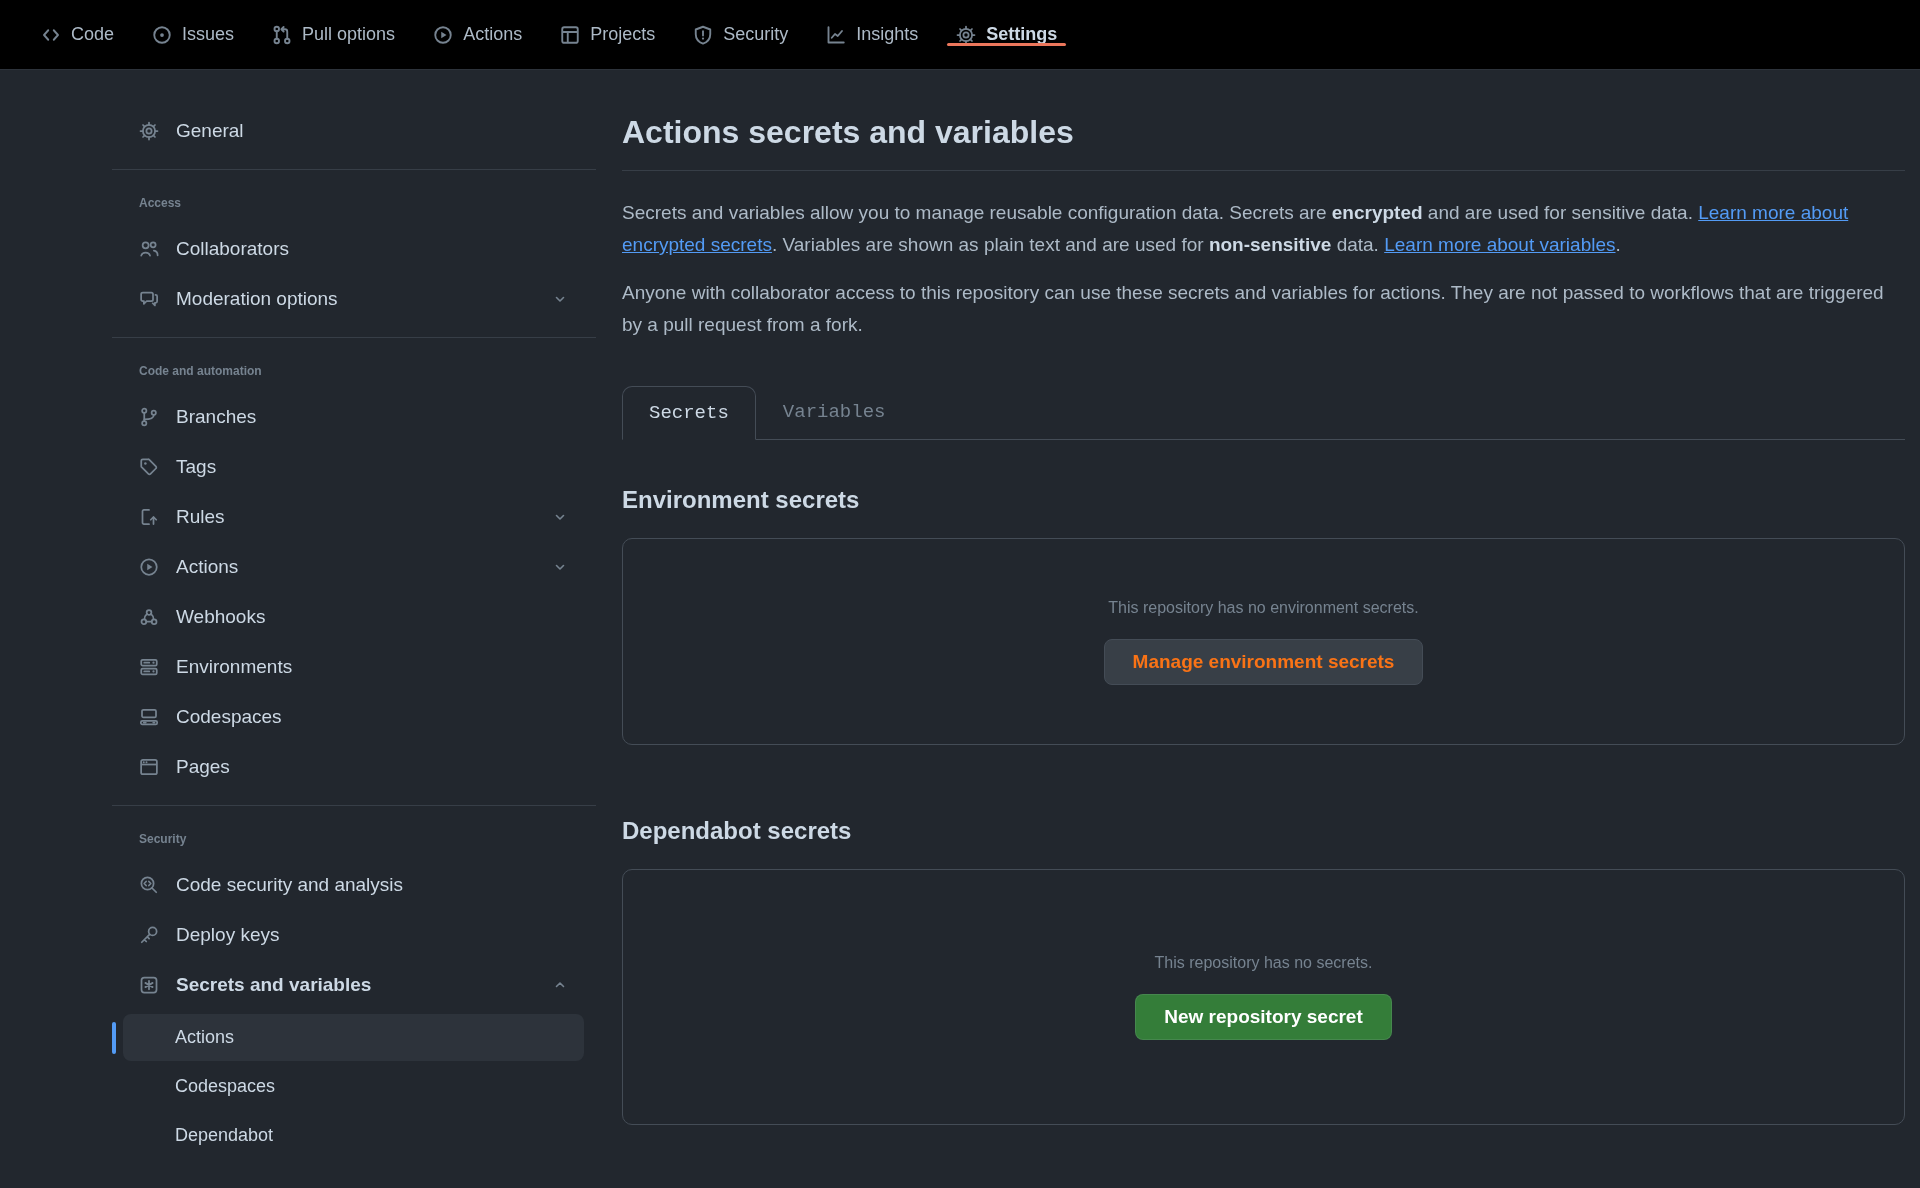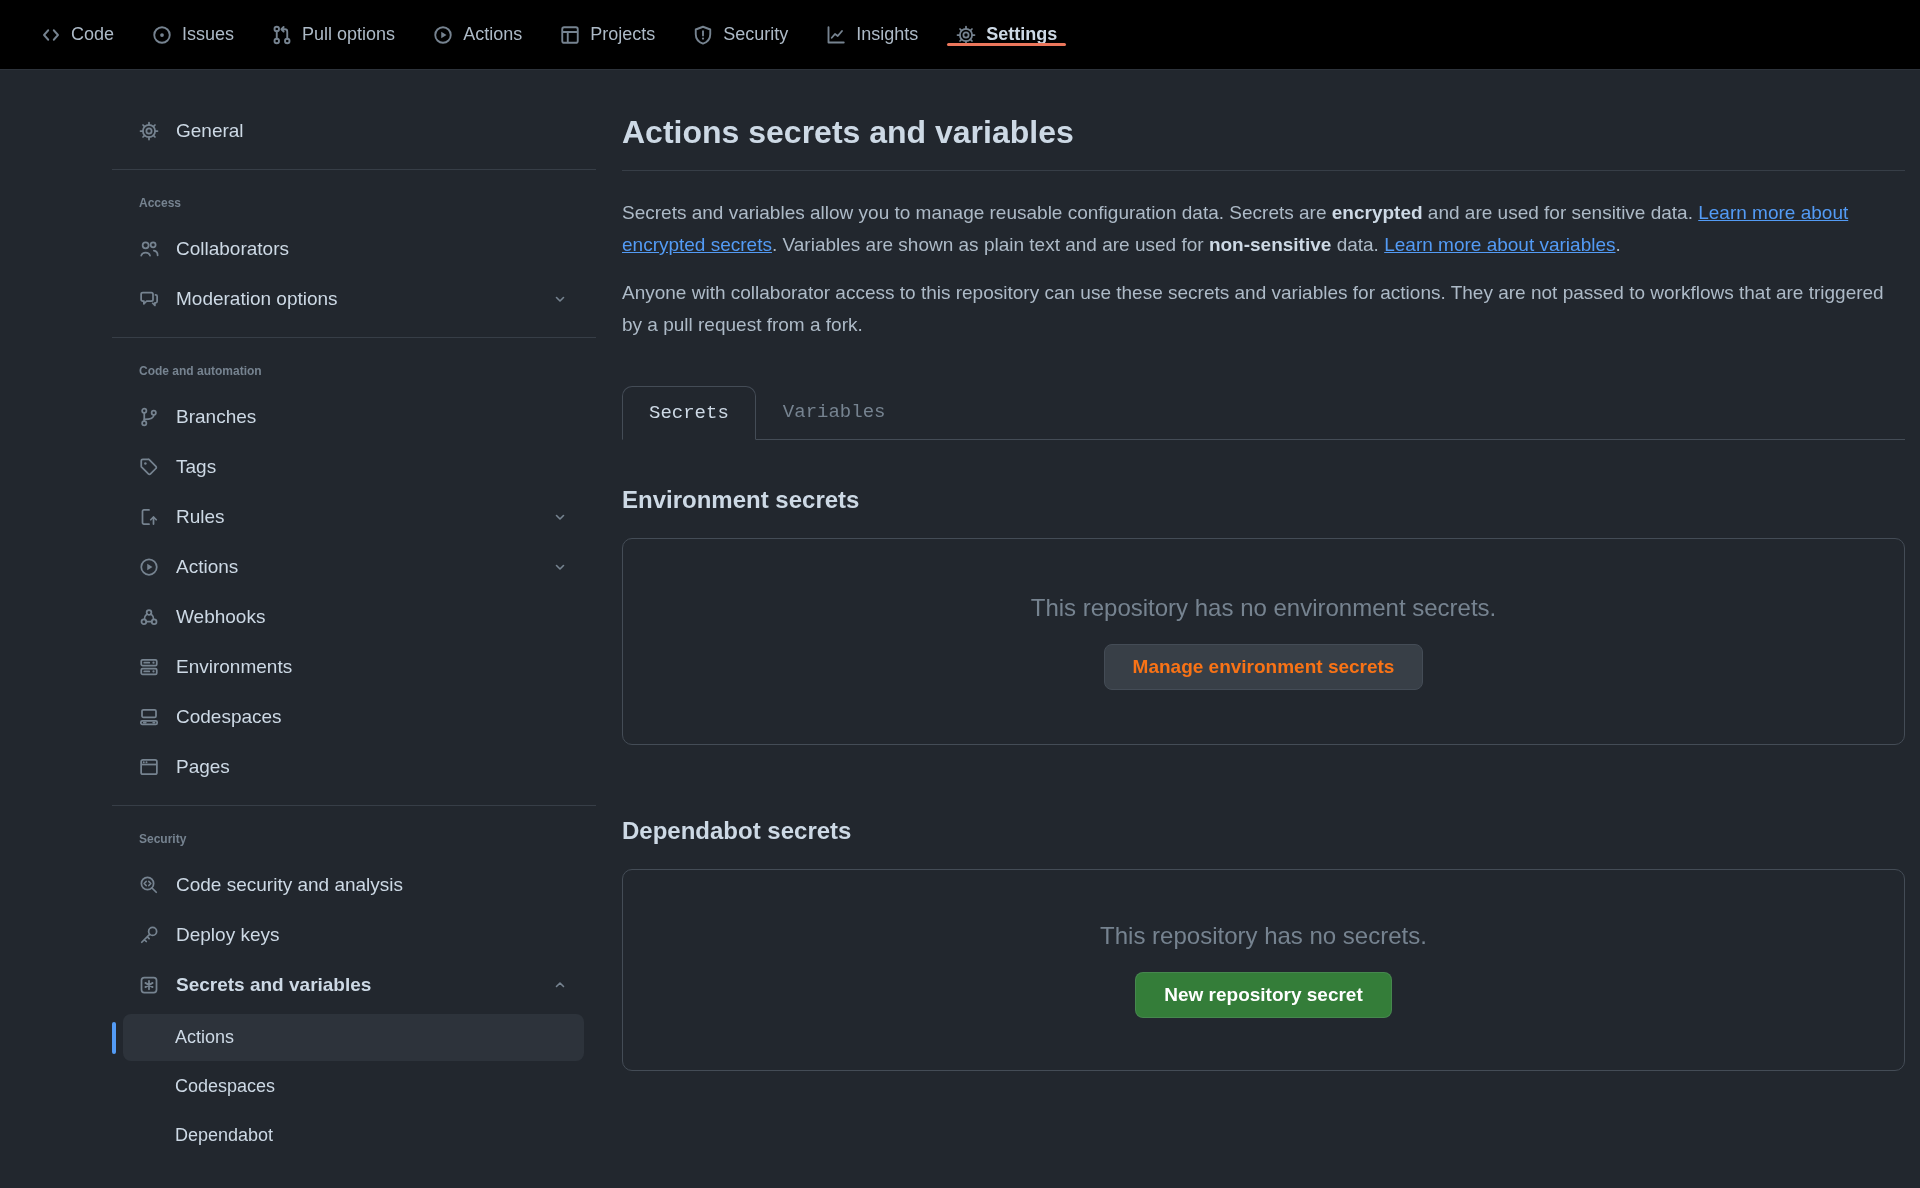--- a/index.html
+++ b/index.html
@@ -79,22 +79,22 @@
     border-radius:10px 10px 0 0; margin-bottom:-1px;
   }
 
   .section-heading { margin-top:46px; font-size:24px; font-weight:700; color:#cdd9e5; }
   .section-heading.spaced { margin-top:72px; }
   .empty-box {
     margin-top:24px; border:1px solid #444c56; border-radius:10px;
     display:flex; flex-direction:column; align-items:center; justify-content:center;
   }
   .empty-box.env { height:207px; }
-  .empty-box.repo { height:202px; }
-  .empty-text { font-size:24px; color:#768390; }
+  .empty-box.repo { height:256px; }
+  .empty-text { font-size:16px; color:#768390; }
   .btn {
     margin-top:22px; height:46px; padding:0 28px; border-radius:8px;
     font-size:19px; font-weight:600; display:inline-flex; align-items:center;
     cursor:pointer; font-family:"Liberation Sans","DejaVu Sans",sans-serif;
   }
   .btn-default { background:#383f47; color:#f97316; border:1px solid #444c56; }
   .btn-primary { background:#347d39; color:#ffffff; border:1px solid rgba(205,217,229,0.12); font-weight:700; }
 </style>
 </head>
 <body>

